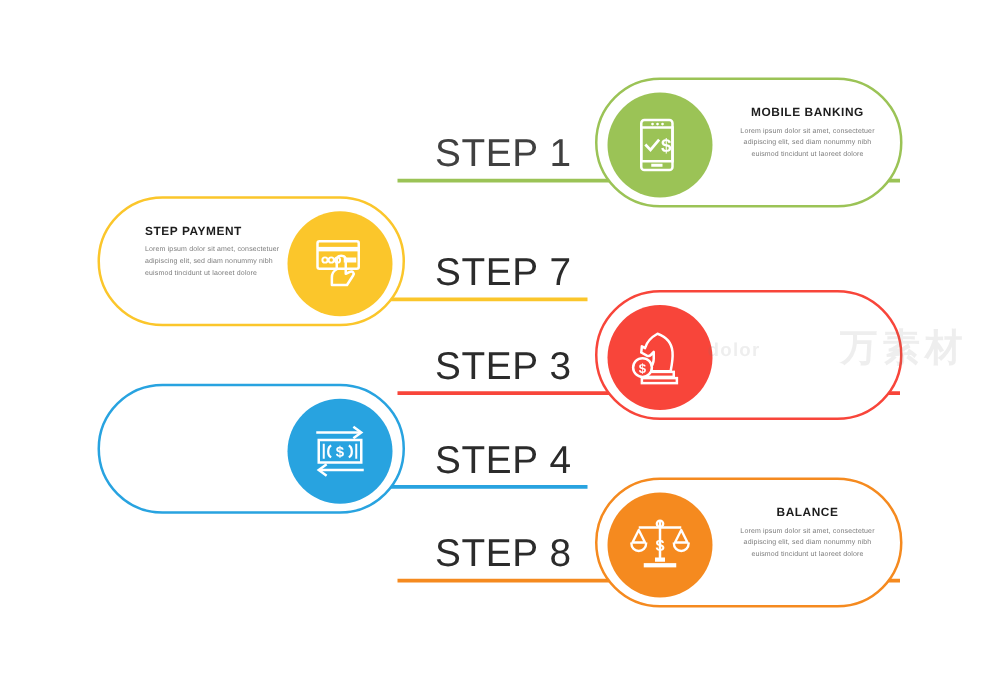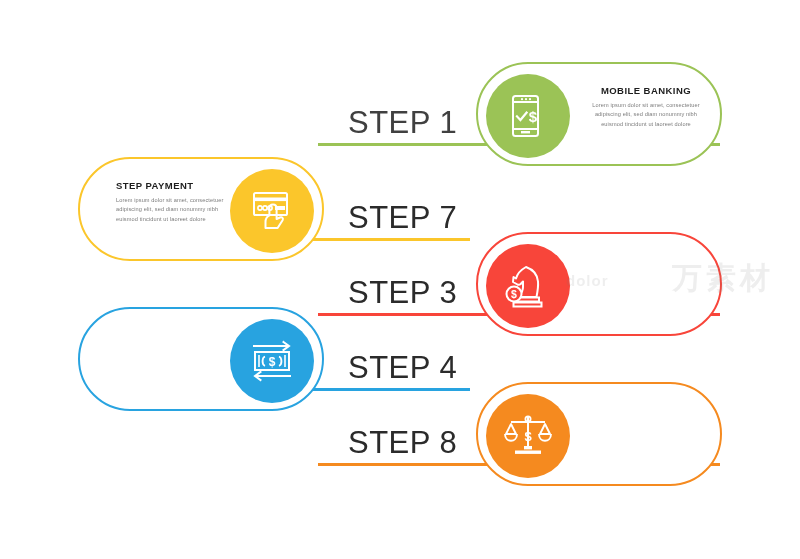--- a/index.html
+++ b/index.html
@@ -236,20 +236,24 @@
               <path d="M3 21 L13 21 L8 11 Z" stroke="#fff" stroke-width="1.9" fill="none" stroke-linejoin="round"></path>
               <path d="M2 21 C2 25.5 5 27.8 8 27.8 C11 27.8 14 25.5 14 21" stroke="#fff" stroke-width="1.9" fill="none"></path>
               <path d="M37 21 L47 21 L42 11 Z" stroke="#fff" stroke-width="1.9" fill="none" stroke-linejoin="round"></path>
               <path d="M36 21 C36 25.5 39 27.8 42 27.8 C45 27.8 48 25.5 48 21" stroke="#fff" stroke-width="1.9" fill="none"></path>
               <text x="25" y="27.5" font-family="Liberation Sans, sans-serif" font-size="13" font-weight="bold" fill="#fff" text-anchor="middle">$</text>
               <rect x="21" y="33" width="8" height="3.4" fill="#fff"></rect>
               <rect x="12" y="37.5" width="26" height="3.4" fill="#fff"></rect>
             </svg>
           </div>
         </div>
+        <div class="pill-text">
+          <p class="pill-title">BALANCE</p>
+          <p class="pill-body">Lorem ipsum dolor sit amet, consectetuer adipiscing elit, sed diam nonummy nibh euismod tincidunt ut laoreet dolore</p>
+        </div>
       </div>
     </div>
   </div>
 
   <div class="watermark wm-lat" style="left:566px;top:272px;">dolor</div>
   <div class="watermark wm-cjk" style="left:672px;top:258px;">万素材</div>
 
 </div>
 
 </body></html>

